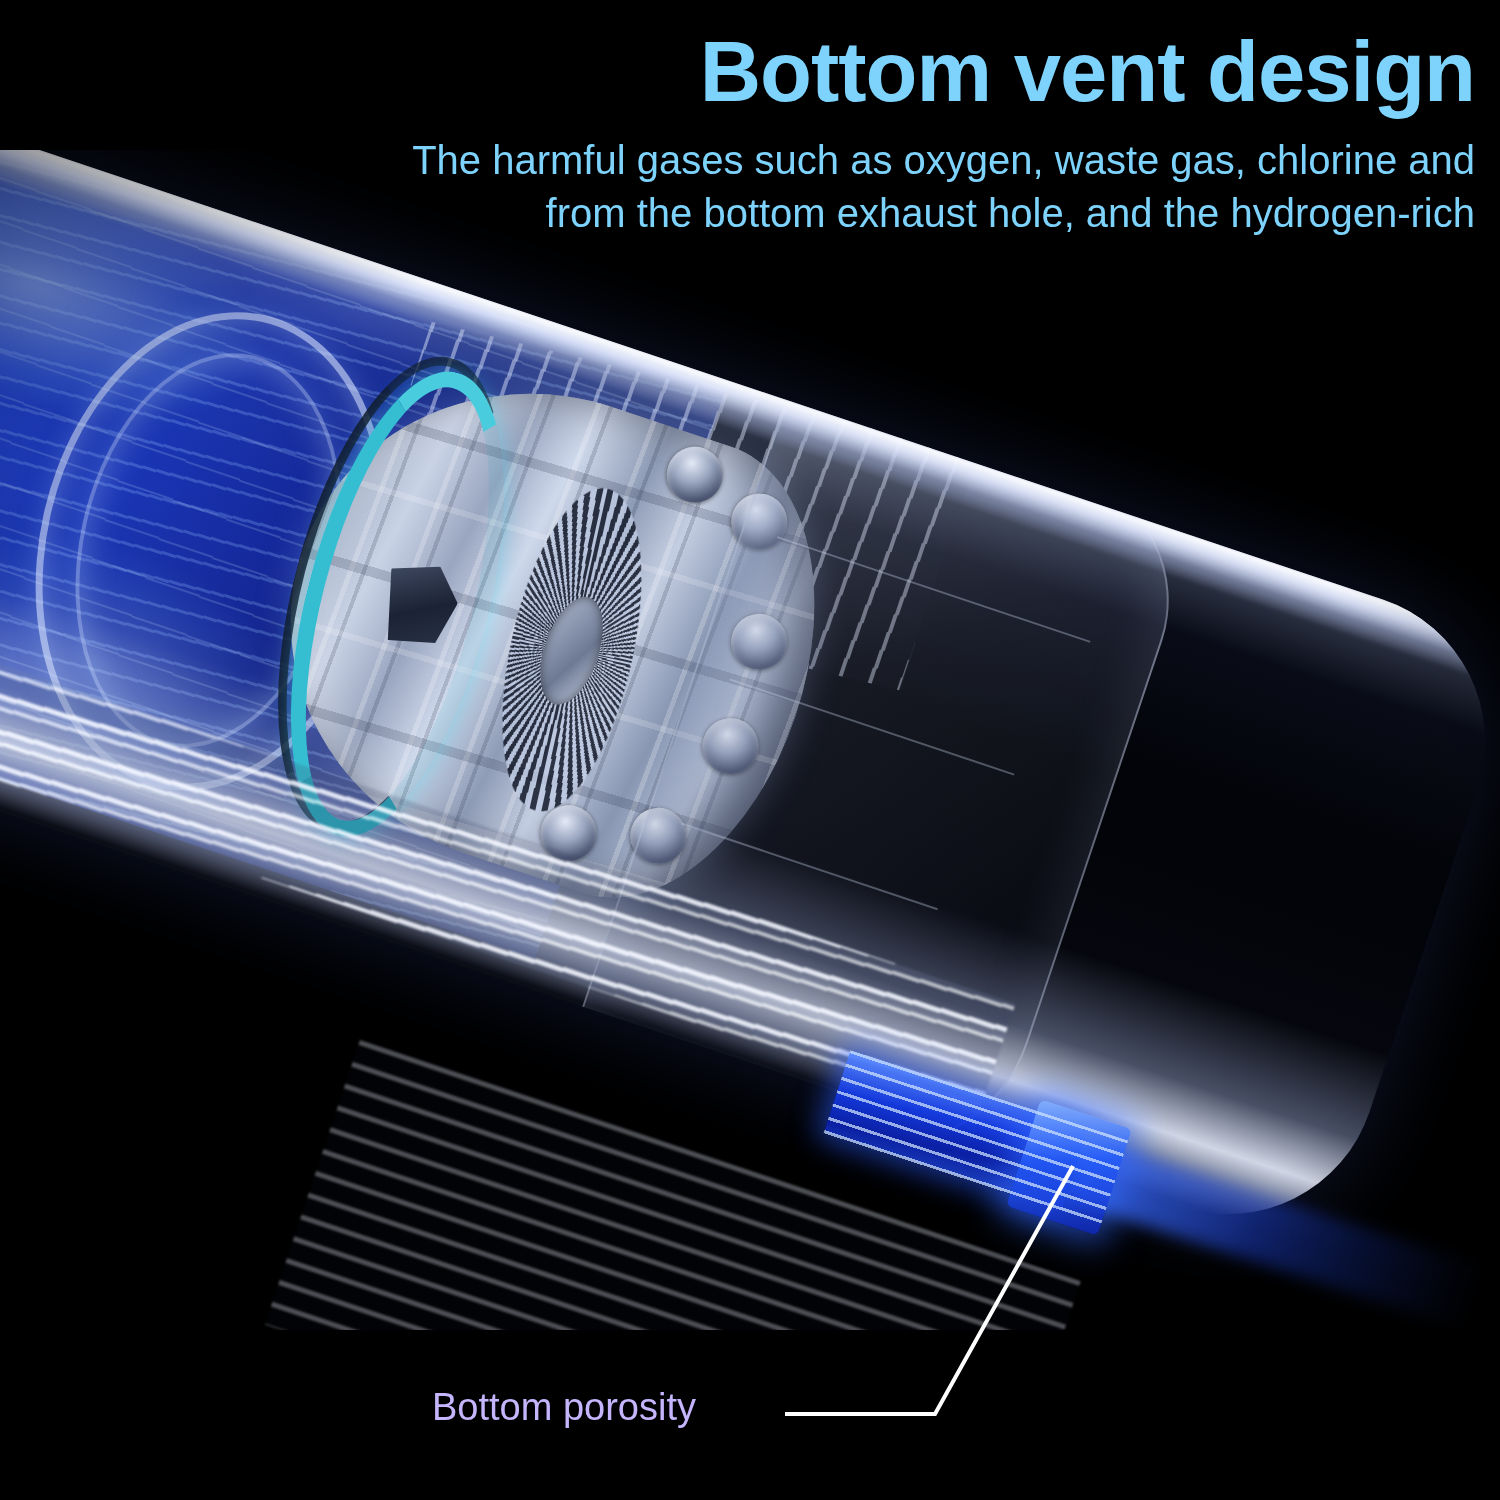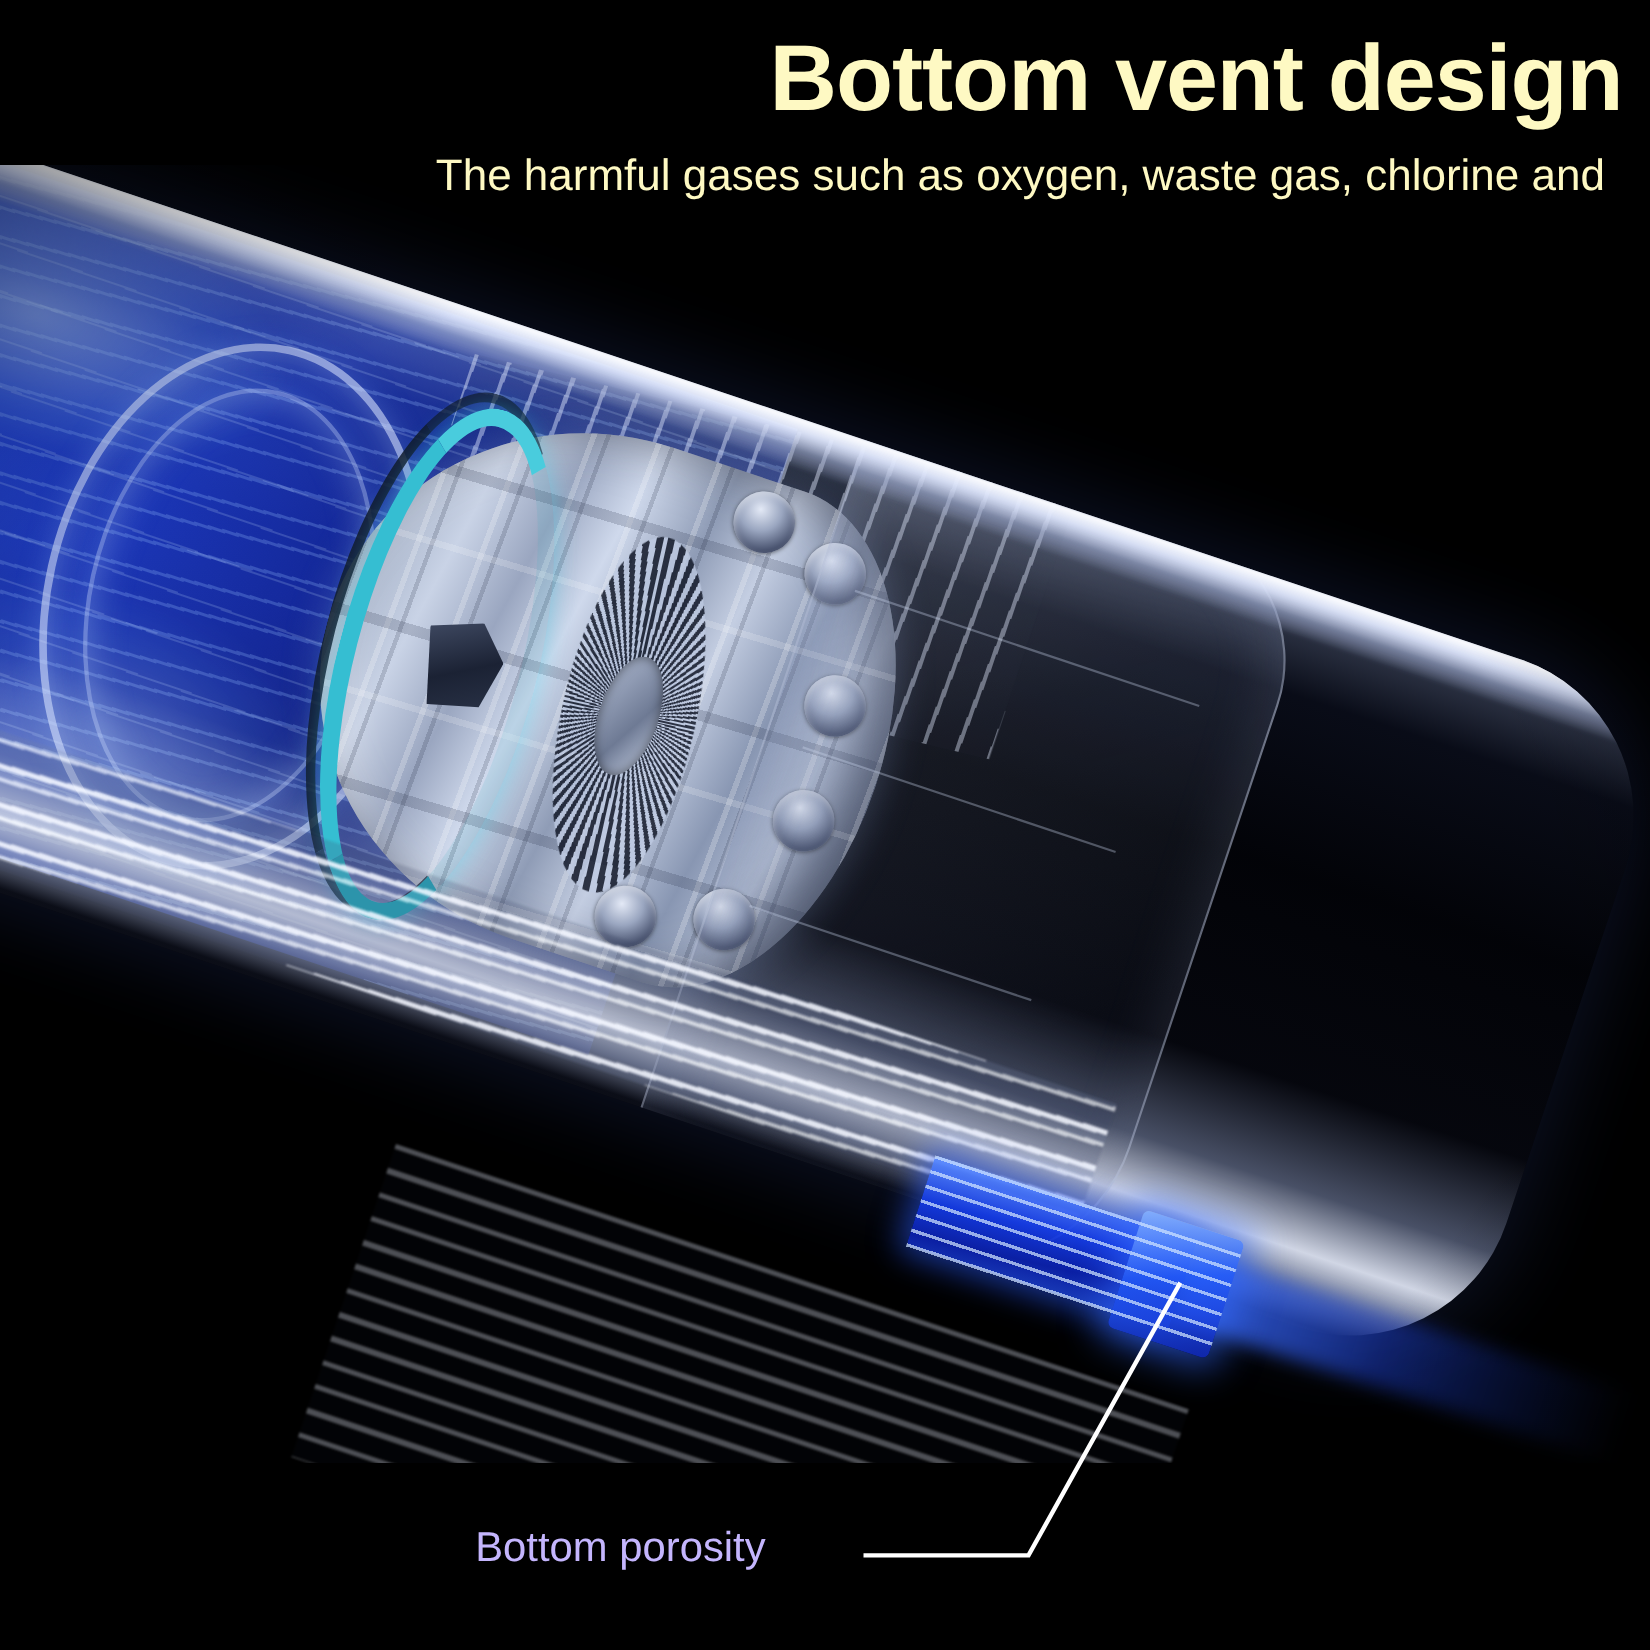--- a/index.html
+++ b/index.html
@@ -318,36 +318,36 @@
     pointer-events:none;
   }
   .corner-mask{position:absolute;background:#000;pointer-events:none;}
 
   
   .textblock{
     position:absolute;
     right:25px; top:28px;
     width:1260px;
     text-align:right;
-    color:#fef9c3;
+    color:#7dd3fc;
   }
   .headline{
     font-size:85px;
     font-weight:bold;
     line-height:1.03;
     letter-spacing:-1px;
     margin:0 0 18px 0;
     text-shadow:0 0 14px rgba(0,0,0,.95), 0 2px 4px rgba(0,0,0,.9);
     white-space:nowrap;
   }
   .subline{
     font-size:40px;
     font-weight:normal;
     line-height:1.33;
-    margin:16px;
+    margin:0;
     text-shadow:0 0 10px rgba(0,0,0,.95), 0 1px 3px rgba(0,0,0,.9);
     white-space:nowrap;
   }
 
   
   .callout-label{
     position:absolute;
     left:432px; top:1386px;
     font-size:38px;
     color:#c4b5fd;
@@ -424,17 +424,18 @@
     <div class="corner-mask" style="left:0;top:1330px;width:1500px;height:170px;"></div>
   </div>
 
   <svg class="leader" viewBox="0 0 1500 1500">
     <polyline points="785,1414 935,1414 1073,1166" fill="none" stroke="#ffffff" stroke-width="4" stroke-linejoin="miter" stroke-linecap="butt"></polyline>
   </svg>
 
   <div class="textblock">
     <h1 class="headline">Bottom vent design</h1>
     <p class="subline">The harmful gases such as oxygen, waste gas, chlorine and</p>
+    <p class="subline">from the bottom exhaust hole, and the hydrogen-rich</p>
   </div>
 
   <div class="callout-label">Bottom porosity</div>
 
 </div>
 
 </body></html>

